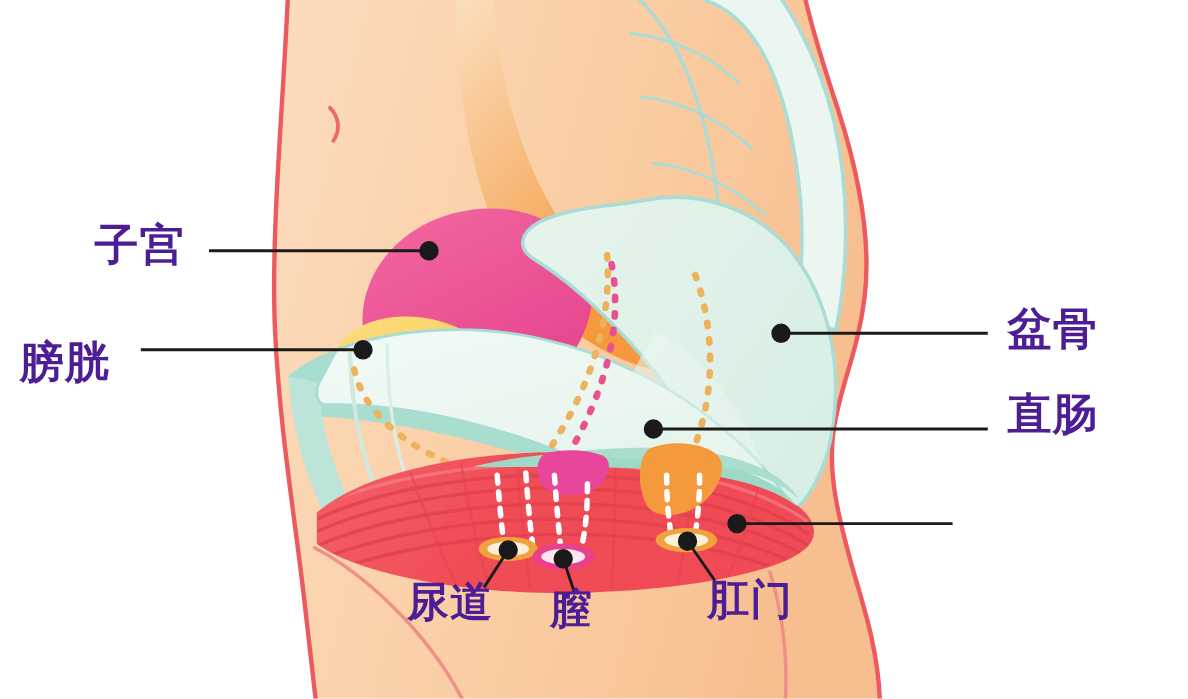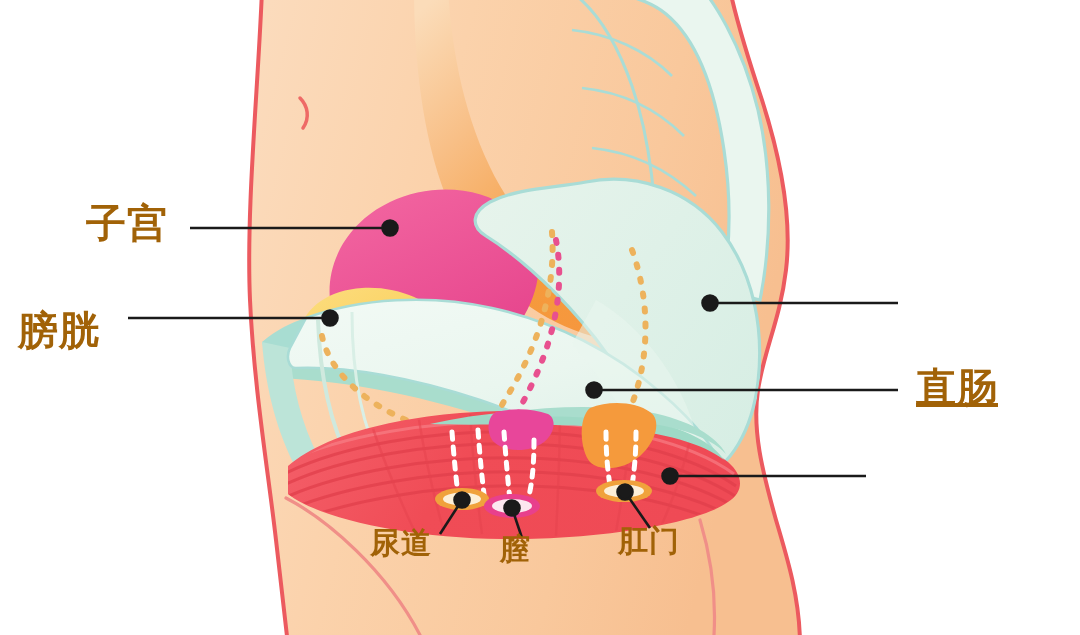--- a/index.html
+++ b/index.html
@@ -6,28 +6,28 @@
   body{
     width:1080px;height:635px;overflow:hidden;
     font-family:"Liberation Sans","DejaVu Sans",sans-serif;
     position:relative;
   }
   #stage{position:absolute;left:0;top:0;width:1080px;height:635px;}
   svg#diagram{position:absolute;left:0;top:0;width:1080px;height:635px;display:block;}
   .lbl{
     position:absolute;
     font-weight:700;
-    color:#a16207;
+    color:#4c1d95;
     font-size:40px;
     line-height:1;
     white-space:nowrap;
     letter-spacing:1px;
     font-family:"DejaVu Sans","Liberation Sans",sans-serif;
   }
-  .lbl-sm{font-size:30px;}
+  .lbl-sm{font-size:38px;}
 </style>
 </head>
 <body>
 
 <div id="stage">
 
   <svg id="diagram" viewBox="0 0 1080 635" xmlns="http://www.w3.org/2000/svg">
     <defs>
       <linearGradient id="skinGrad" x1="0" y1="0" x2="1" y2="0.3">
         <stop offset="0%" stop-color="#fbdcbe"></stop>
@@ -239,18 +239,19 @@
       <line x1="512" y1="508" x2="522" y2="538"></line>
       <circle cx="512" cy="508" r="7.5"></circle>
 
       <line x1="625" y1="492" x2="650" y2="528"></line>
       <circle cx="625" cy="492" r="7.5"></circle>
     </g>
   </svg>
 
   <div class="lbl" style="left:86px;top:203px;">子宫</div>
   <div class="lbl" style="left:18px;top:310px;">膀胱</div>
-  <div class="lbl" style="left:916px;top:367px;text-decoration:underline;">直肠</div>
+  <div class="lbl" style="left:916px;top:280px;">盆骨</div>
+  <div class="lbl" style="left:916px;top:357px;">直肠</div>
   <div class="lbl lbl-sm" style="left:370px;top:528px;">尿道</div>
   <div class="lbl lbl-sm" style="left:500px;top:534px;">膣</div>
-  <div class="lbl lbl-sm" style="left:618px;top:526px;">肛门</div>
+  <div class="lbl lbl-sm" style="left:643px;top:526px;">肛门</div>
 
 </div>
 
 </body></html>

